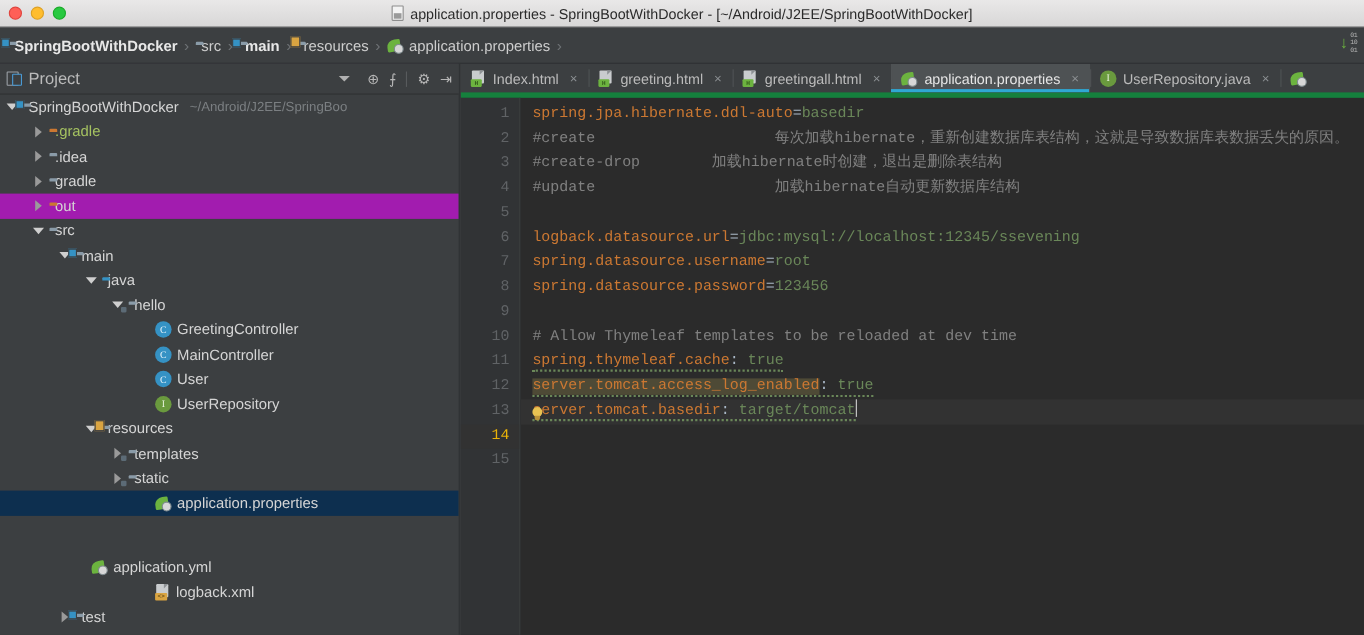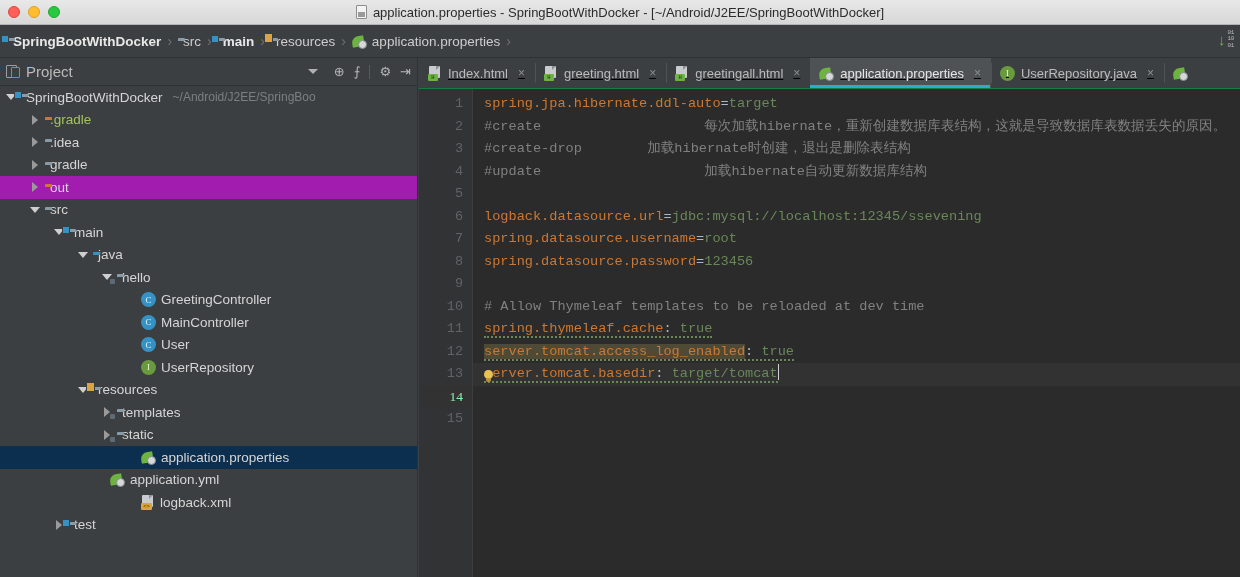--- a/index.html
+++ b/index.html
@@ -105,38 +105,38 @@
   .xml-ico { width:14px; height:15px; position:relative; flex:none; }
   .xml-ico .pg { position:absolute; left:1px; top:0; width:11px; height:12px; background:#c9ccce; border-radius:1px;}
   .xml-ico .pg:after{content:"";position:absolute;right:0;top:0;border-left:4px solid #8e9295;border-bottom:4px solid transparent;}
   .xml-ico .tag { position:absolute; left:0; bottom:0; width:11px; height:7px; background:#d9a441; border-radius:1px; color:#3a2a06; font-size:5.5px; text-align:center; line-height:7px; font-family:"Liberation Mono", monospace;}
   .pkg-folder { width: 15px; height: 12px; background: #8a9ba8; border-radius: 1px; position:relative;}
   .pkg-folder:before{content:"";position:absolute;left:0;top:-3px;width:7px;height:3px;background:#8a9ba8;border-radius:1px 1px 0 0;}
   .pkg-folder:after{content:"";position:absolute;right:2px;top:2px;width:5px;height:5px;background:#5c6b76;border-radius:1px;}
 
   
   .editor-area { position: absolute; left: 419px; top: 0; width: 821px; height: 519px; background: #2b2b2b; }
-  .tabbar { height: 31px; background: #3c3f41; display: flex; align-items: stretch; border-bottom: 1px solid #15803d; overflow: hidden; text-decoration: underline;}
+  .tabbar { height: 31px; background: #3c3f41; display: flex; align-items: stretch; border-bottom: 5px solid #15803d; overflow: hidden;}
   .tab { display: flex; align-items: center; gap: 6px; padding: 0 9px; font-size: 13px; color: #bbbbbb;
          border-right: 1px solid #33363800; position: relative; flex: none; }
   .tab + .tab:before { content:""; position:absolute; left:0; top:5px; bottom:5px; width:1px; background:#4f5355;}
   .tab.active { background: #4e5254; color: #e6e6e6; }
   .tab.active:after { content:""; position:absolute; left:0; right:0; bottom:0; height:3px; background:#2fa8d4; }
   .tab .close { color: #8d9194; font-size: 12px; margin-left: 4px; }
   .html-ico { width:14px; height:15px; position:relative; flex:none;}
   .html-ico .pg { position:absolute; left:1px; top:0; width:11px; height:12px; background:#c9ccce; border-radius:1px;}
   .html-ico .pg:after{content:"";position:absolute;right:0;top:0;border-left:4px solid #8e9295;border-bottom:4px solid transparent;}
   .html-ico .tag { position:absolute; left:0; bottom:0; width:10px; height:7px; background:#6cb33f; border-radius:1px; color:#18330a; font-size:5.5px; text-align:center; line-height:7px; font-family:"Liberation Mono", monospace;}
 
   
   .code-wrap { position: relative; height: 488px; background: #2b2b2b; display: flex; }
   .gutter { width: 54px; background: #313335; border-right: 1px solid #3b3d3e; padding-top: 4px; flex:none; }
   .gnum { height: 22.5px; line-height: 22.5px; text-align: right; padding-right: 9px;
           font-family: "Liberation Mono", "DejaVu Sans Mono", monospace; font-size: 13.5px; color: #606366; }
-  .gnum.current { background: #323232; color: #86efac; font-family: Liberation Serif, serif; }
+  .gnum.current { background: #323232; color: #eab308; }
   .code { flex: 1; padding-top: 4px; position: relative; overflow: hidden; }
   .cline { height: 22.5px; line-height: 22.5px; white-space: pre; padding-left: 11px;
            font-family: "Liberation Mono", "DejaVu Sans Mono", monospace; font-size: 13.6px; color: #a9b7c6; }
   .cline.current { background: #323232; }
   .k { color: #cc7832; }
   .v { color: #6a8759; }
   .cm { color: #808080; }
   .eq { color: #a9b7c6; }
   .hl { background: #4e4a36; }
   .wavy { border-bottom: 2px dotted #6a8759; padding-bottom: 0px; }
@@ -298,21 +298,21 @@
           <span class="label">static</span>
         </div>
         <div class="row selected" style="padding-left: 126px;">
           <span class="arrow"></span>
           <span class="springico">
             <span class="leaf"></span>
             <span class="gear"></span>
           </span>
           <span class="label">application.properties</span>
         </div>
-        <div class="row" style="padding-left: 95px;">
+        <div class="row" style="padding-left: 68px; margin-top: 36px;">
           <span class="arrow"></span>
           <span class="springico">
             <span class="leaf"></span>
             <span class="gear"></span>
           </span>
           <span class="label">application.yml</span>
         </div>
         <div class="row" style="padding-left: 126px;">
           <span class="arrow"></span>
           <span class="xml-ico">
@@ -391,21 +391,21 @@
           <div class="gnum">12</div>
           <div class="gnum">13</div>
           <div class="gnum current">14</div>
           <div class="gnum">15</div>
         </div>
       <div class="code" id="code">
         <div class="bulb">
           <span class="b"></span>
             <span class="s"></span>
         </div>
-      <div class="cline"><span class="k">spring.jpa.hibernate.ddl-auto</span><span class="eq">=</span><span class="v">target</span></div>
+      <div class="cline"><span class="k">spring.jpa.hibernate.ddl-auto</span><span class="eq">=</span><span class="v">basedir</span></div>
           <div class="cline"><span class="cm">#create                    每次加载hibernate，重新创建数据库表结构，这就是导致数据库表数据丢失的原因。</span></div>
           <div class="cline"><span class="cm">#create-drop        加载hibernate时创建，退出是删除表结构</span></div>
           <div class="cline"><span class="cm">#update                    加载hibernate自动更新数据库结构</span></div>
           <div class="cline">&nbsp;</div>
           <div class="cline"><span class="k">logback.datasource.url</span><span class="eq">=</span><span class="v ">jdbc:mysql://localhost:12345/ssevening</span></div>
           <div class="cline"><span class="k">spring.datasource.username</span><span class="eq">=</span><span class="v">root</span></div>
           <div class="cline"><span class="k">spring.datasource.password</span><span class="eq">=</span><span class="v">123456</span></div>
           <div class="cline">&nbsp;</div>
           <div class="cline"><span class="cm"># Allow Thymeleaf templates to be reloaded at dev time</span></div>
           <div class="cline"><span class="wavy"><span class="k">spring.thymeleaf.cache</span><span class="eq">: </span><span class="v">true</span></span></div>

